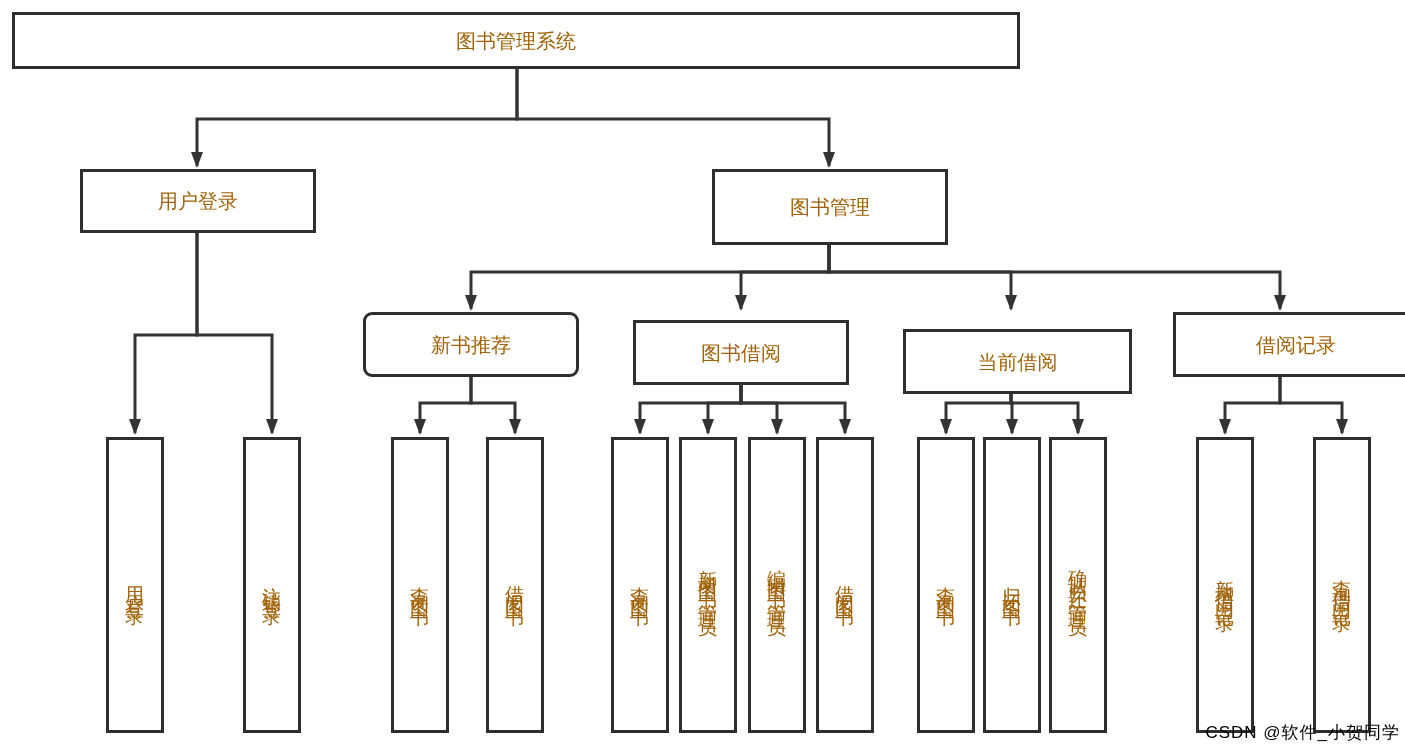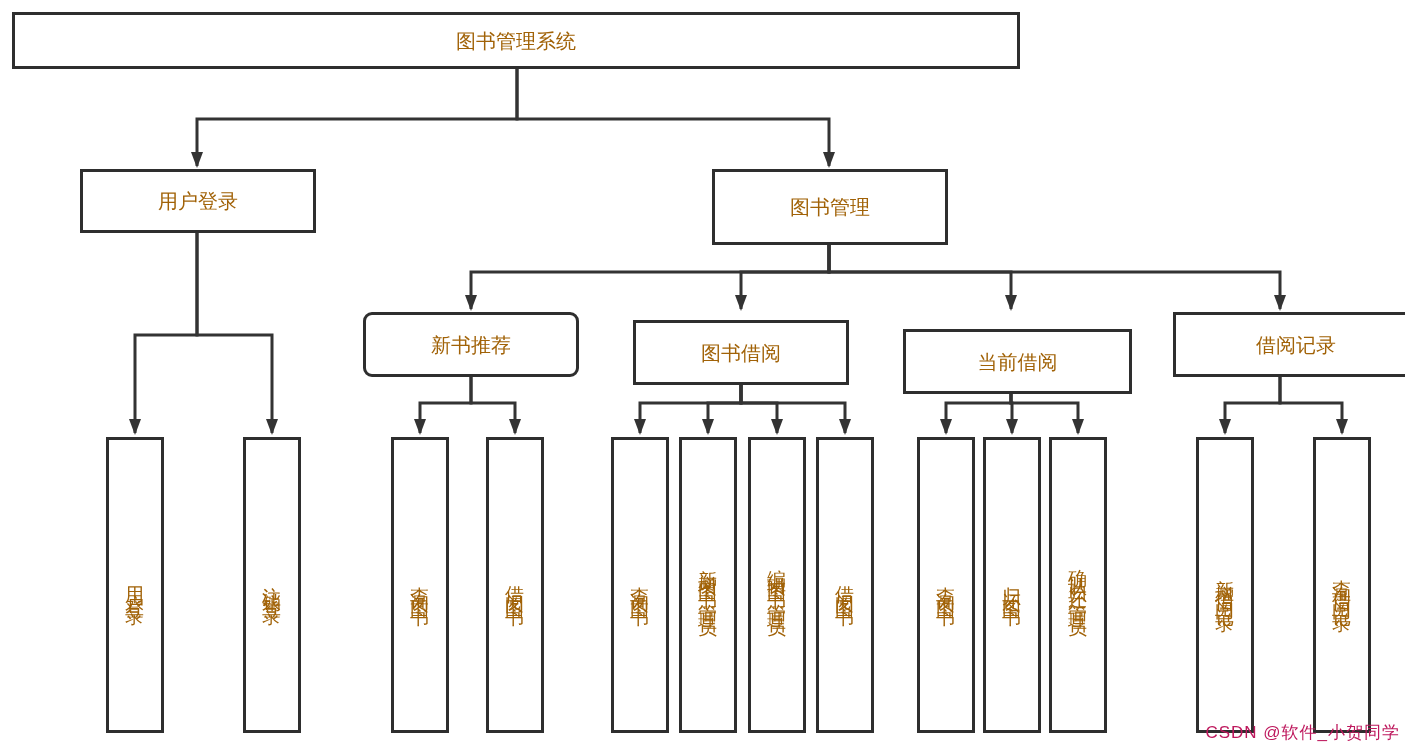--- a/index.html
+++ b/index.html
@@ -15,21 +15,21 @@
     display:flex;align-items:center;justify-content:center;
     font-size:20px;line-height:1;white-space:nowrap;
   }
   .box.v{font-size:19px;}
   .box.v .vtxt{
     writing-mode:vertical-rl;text-orientation:mixed;
     letter-spacing:7px;line-height:1;white-space:normal;
   }
   .watermark{
     position:absolute;right:5px;bottom:3px;z-index:2;
-    font-size:17px;color:#be185d;letter-spacing:1px;
+    font-size:17px;color:#000000;letter-spacing:1px;
   }
 </style>
 </head>
 <body>
 
 <div id="canvas">
 
   <svg class="wires" width="1405" height="747" viewBox="0 0 1405 747">
     <defs>
       <marker id="arw" markerUnits="userSpaceOnUse" markerWidth="18" markerHeight="18" refX="14" refY="8" orient="auto">

